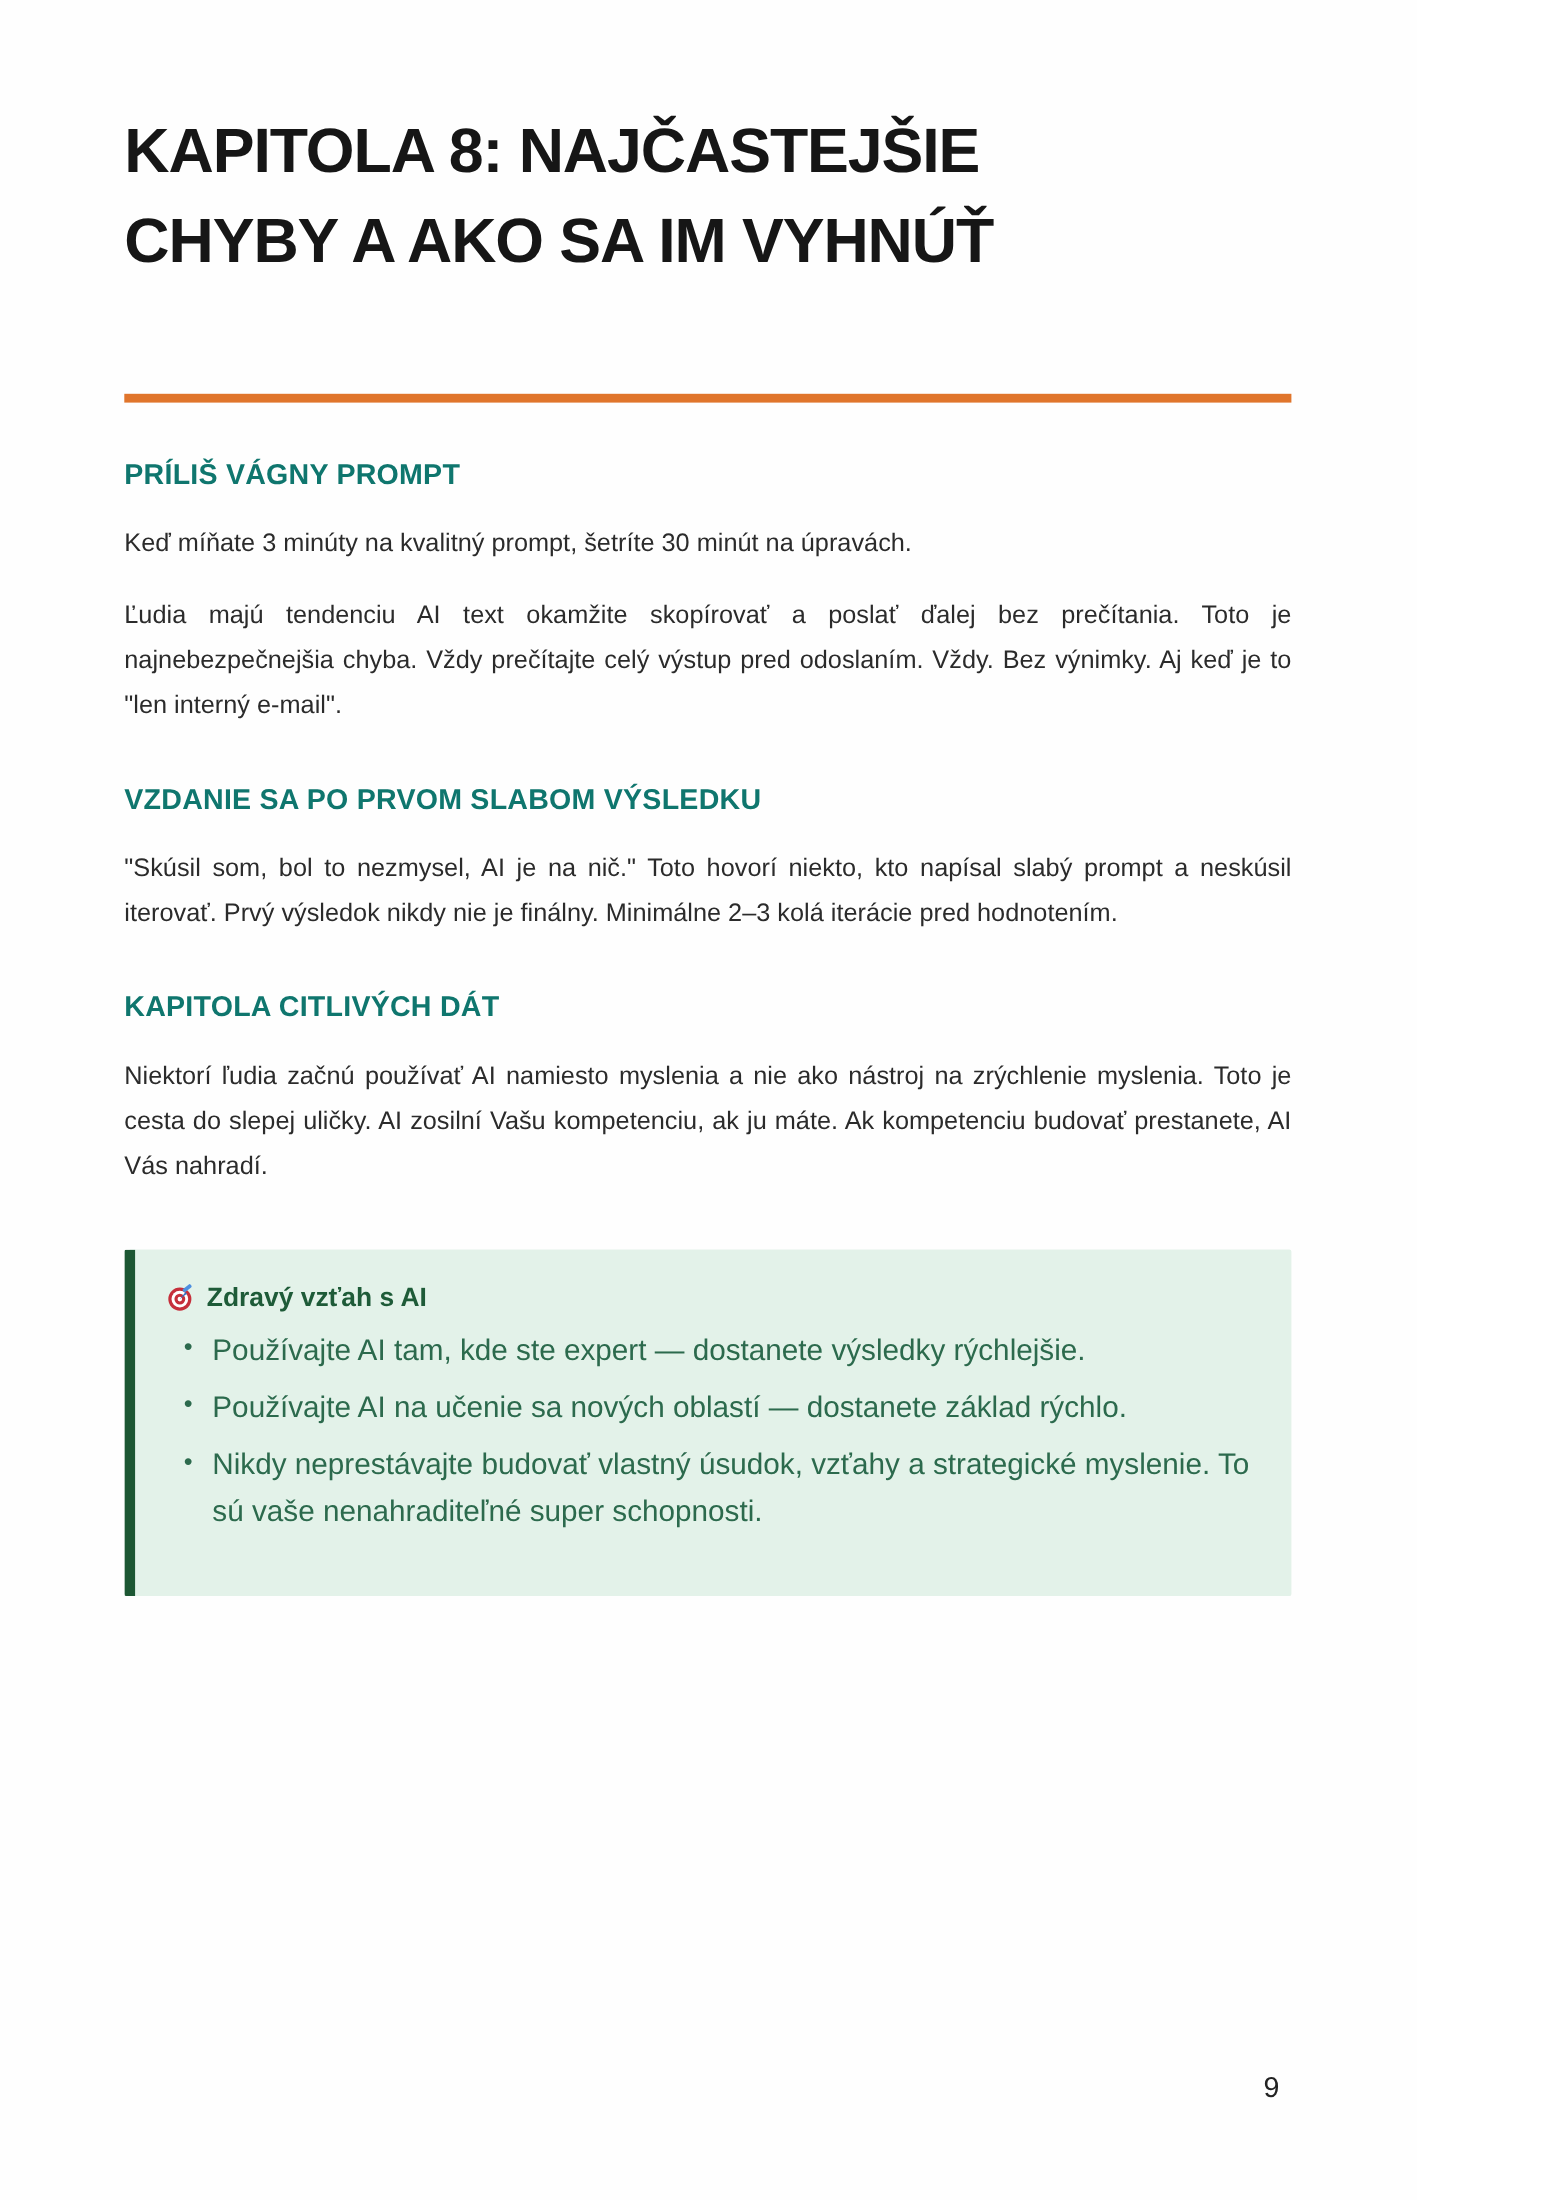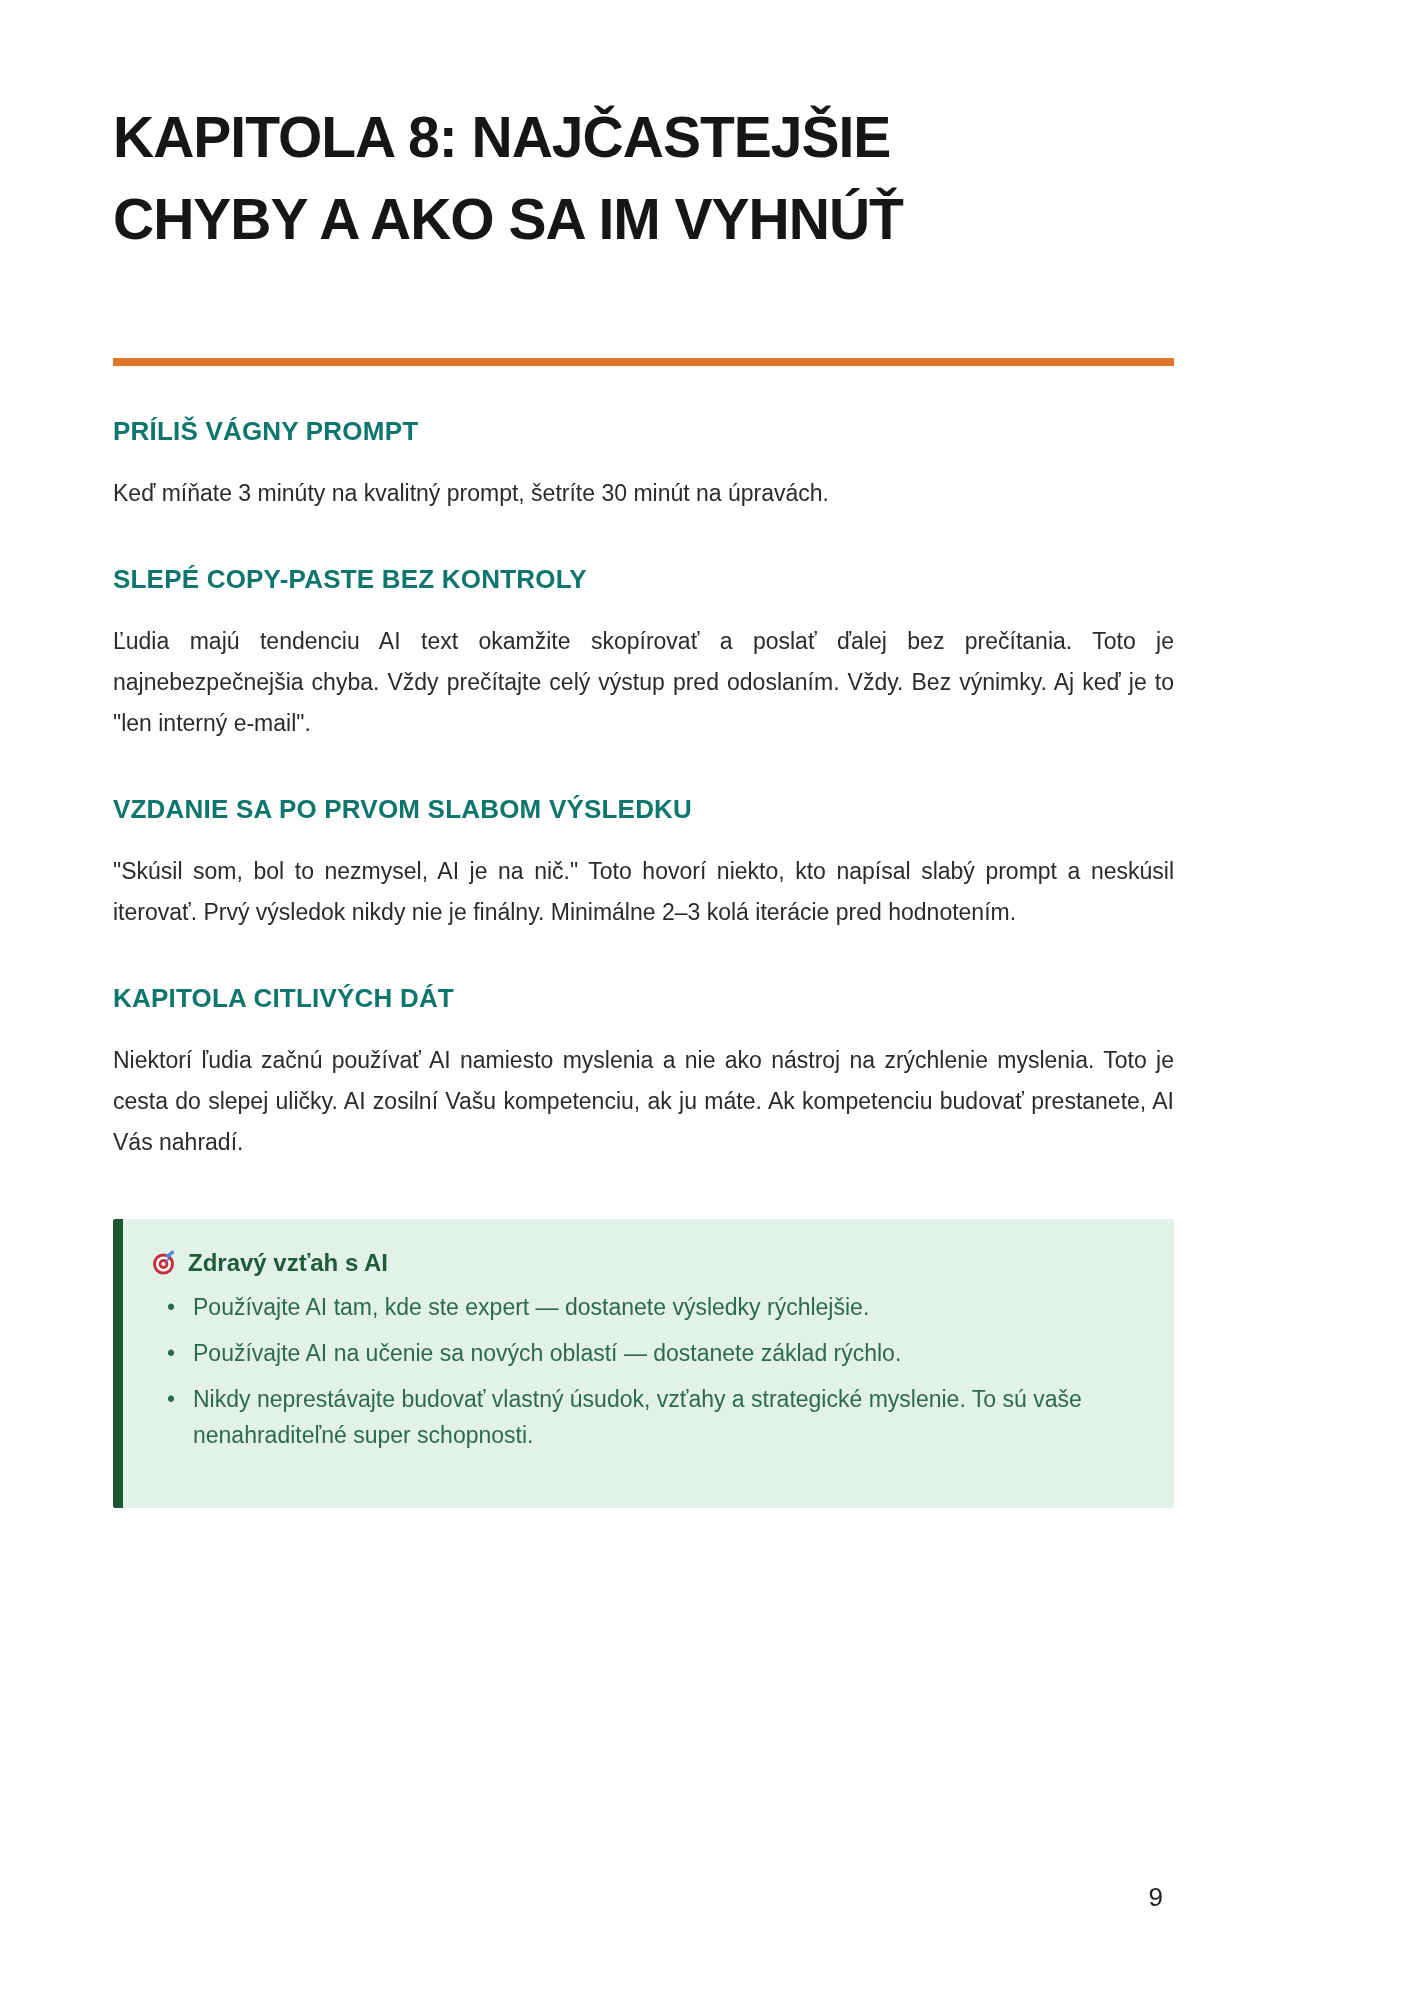--- a/index.html
+++ b/index.html
@@ -59,21 +59,21 @@
   }
   .callout-title {
     font-size: 24px;
     font-weight: 700;
   }
   .target-icon-svg { display: block; }
   .bullet-item {
     position: relative;
     padding-left: 42px;
     margin-top: 9px;
-    font-size: 23px;
+    font-size: 27px;
     line-height: 1.6;
   }
   .bullet-item::before {
     content: "•";
     position: absolute;
     left: 16px;
     top: 0;
     font-size: 23px;
   }
   .page-number {
@@ -92,21 +92,20 @@
   <h1 class="chapter-title">KAPITOLA 8: NAJČASTEJŠIE CHYBY A AKO SA IM VYHNÚŤ</h1>
 
   <div class="accent-rule" id="accent-rule" style="background: rgb(224, 117, 44);"></div>
 
   <section>
     <h2 class="section-heading first-heading">PRÍLIŠ VÁGNY PROMPT</h2>
     <p class="section-body">Keď míňate 3 minúty na kvalitný prompt, šetríte 30 minút na úpravách.</p>
   </section>
 
   <section>
-    <h2 class="section-heading">SLEPÉ COPY-PASTE BEZ KONTROLY</h2>
     <p class="section-body">Ľudia majú tendenciu AI text okamžite skopírovať a poslať ďalej bez prečítania. Toto je najnebezpečnejšia chyba. Vždy prečítajte celý výstup pred odoslaním. Vždy. Bez výnimky. Aj keď je to "len interný e-mail".</p>
   </section>
 
   <section>
     <h2 class="section-heading">VZDANIE SA PO PRVOM SLABOM VÝSLEDKU</h2>
     <p class="section-body">"Skúsil som, bol to nezmysel, AI je na nič." Toto hovorí niekto, kto napísal slabý prompt a neskúsil iterovať. Prvý výsledok nikdy nie je finálny. Minimálne 2–3 kolá iterácie pred hodnotením.</p>
   </section>
 
   <section>
     <h2 class="section-heading">KAPITOLA CITLIVÝCH DÁT</h2>

